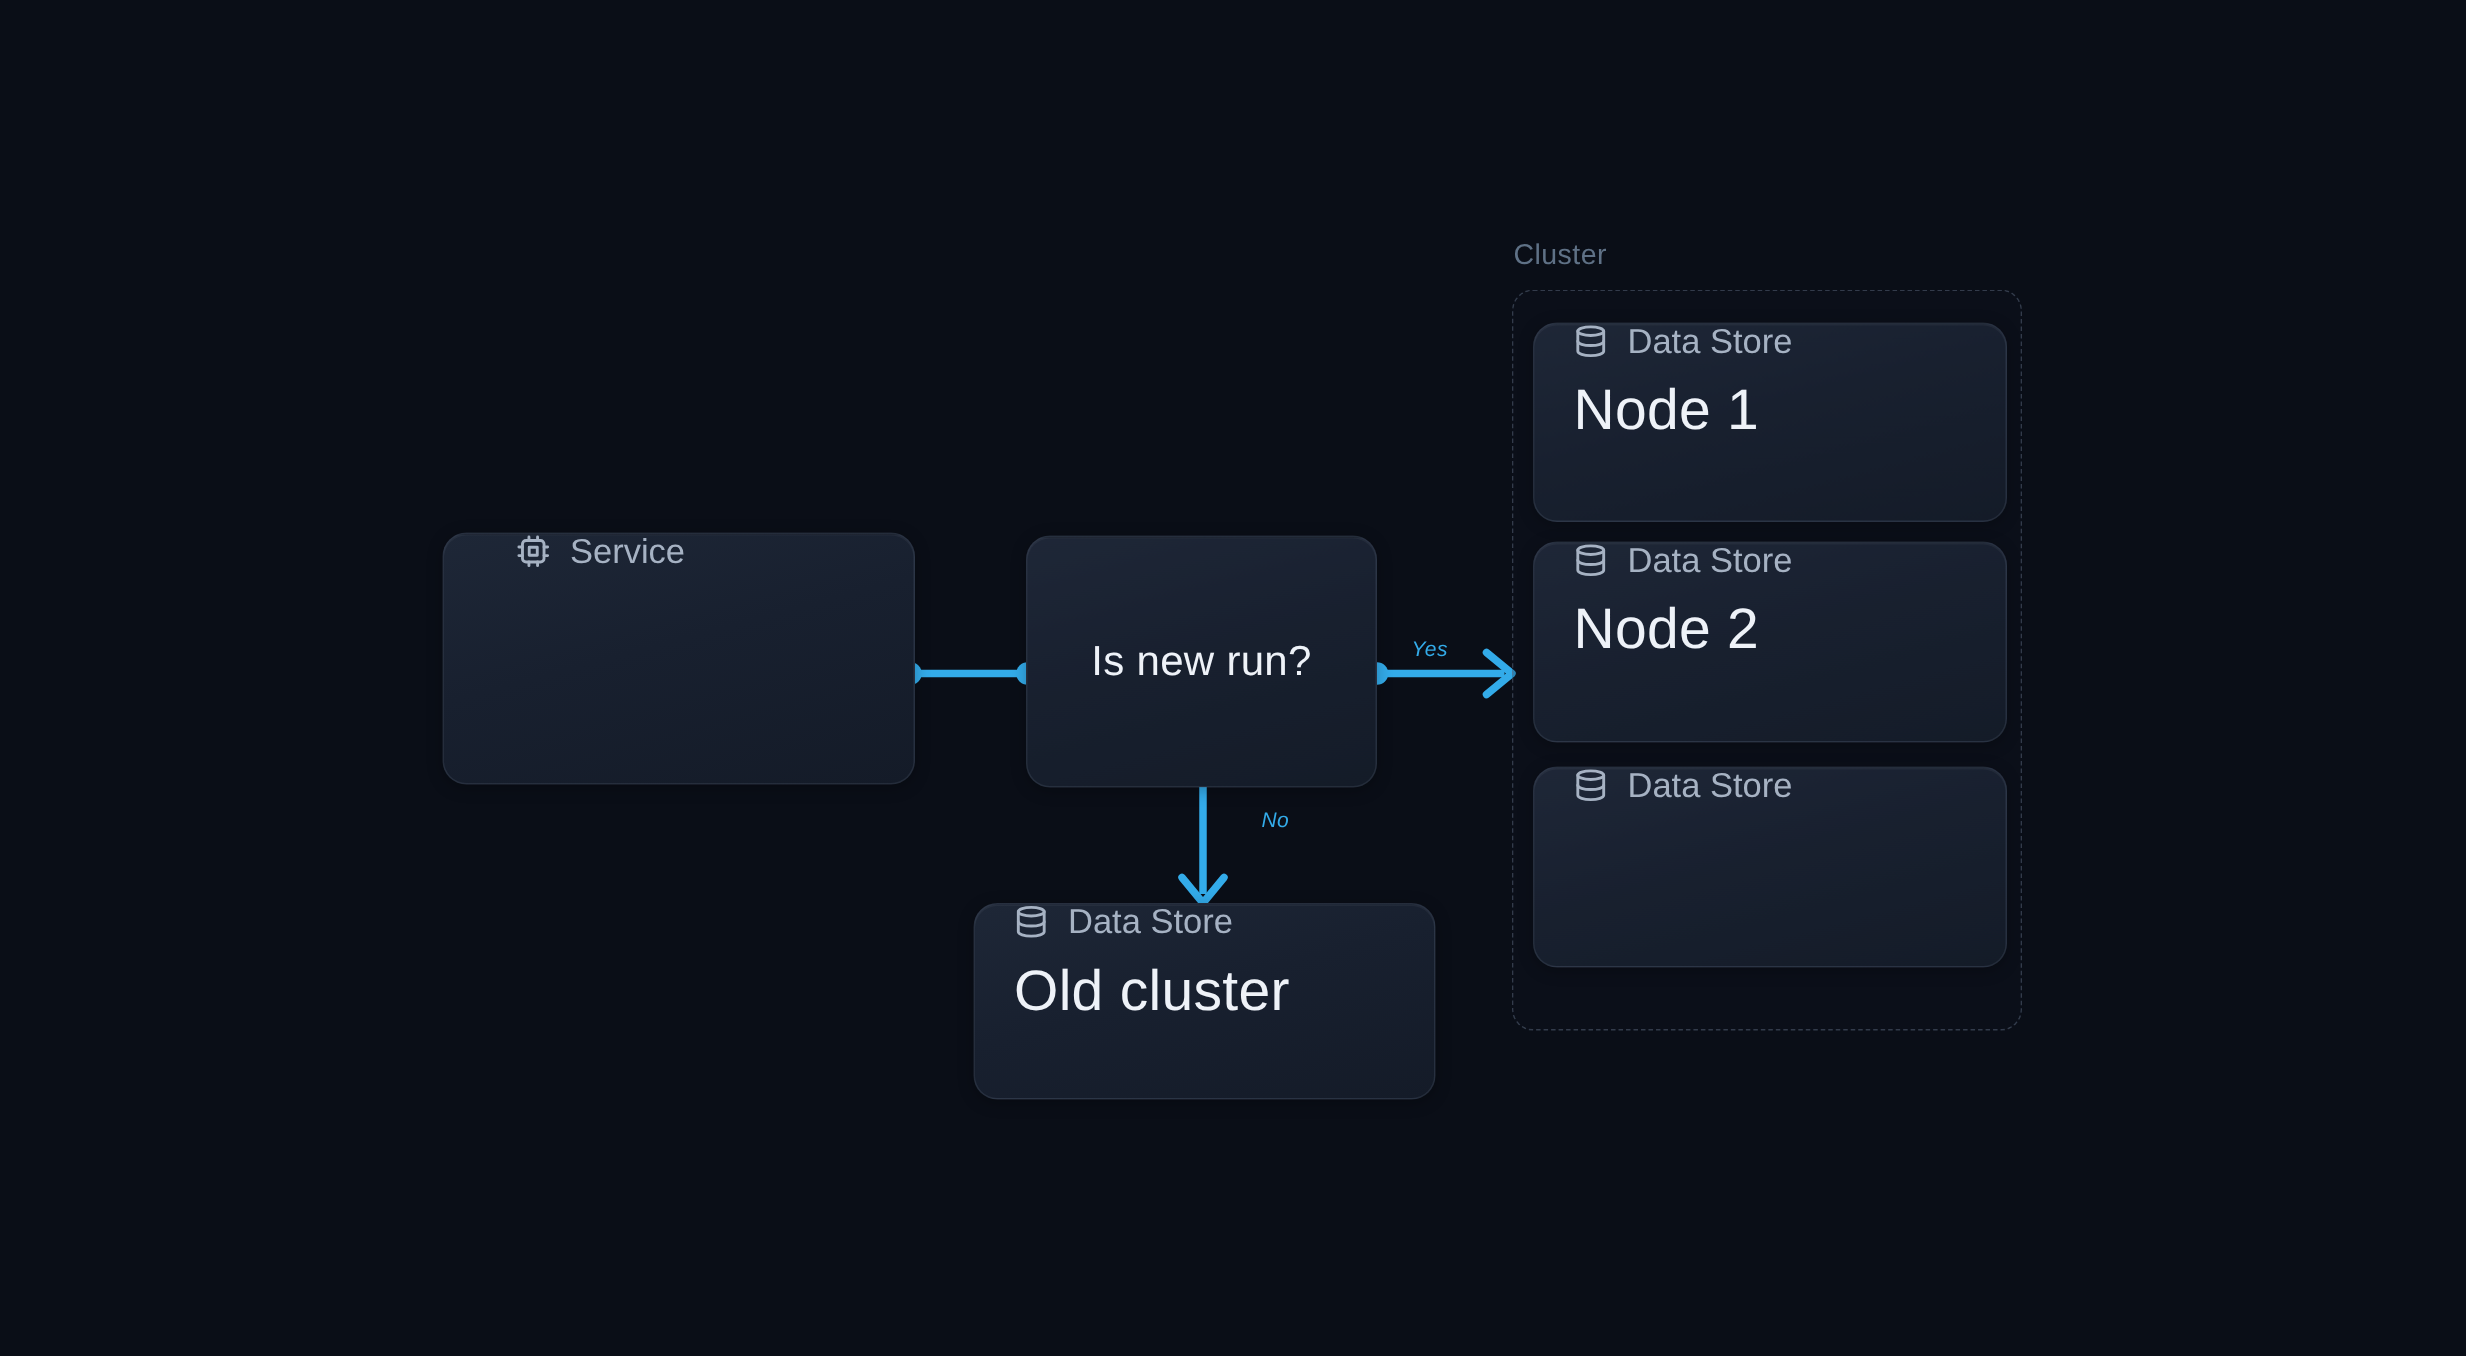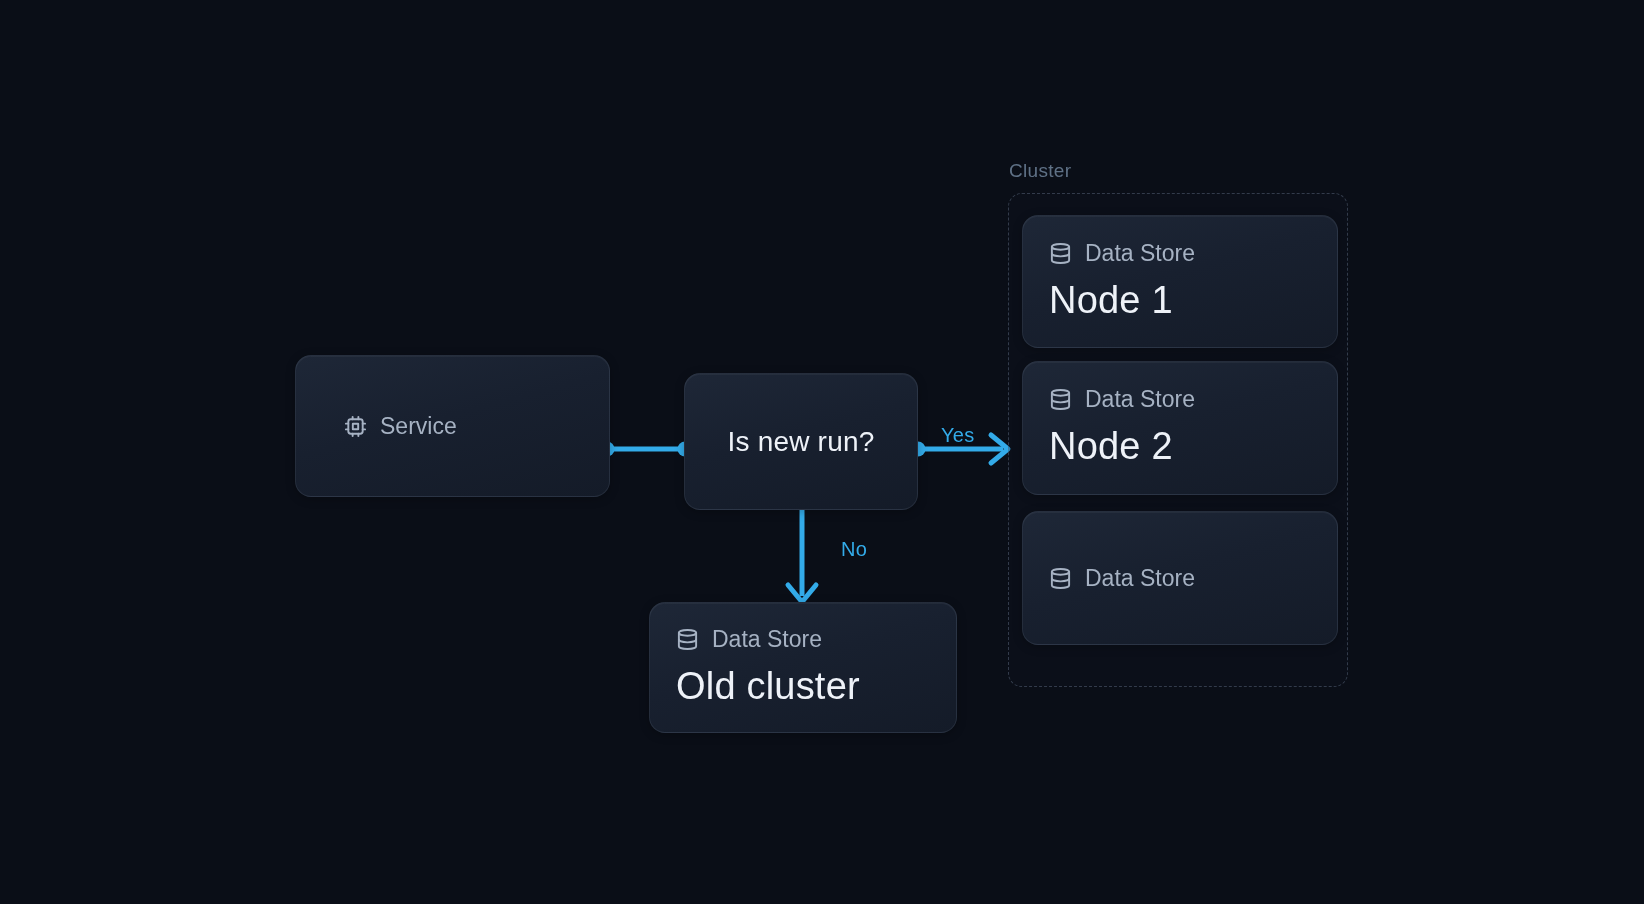--- a/index.html
+++ b/index.html
@@ -29,21 +29,21 @@
     pointer-events:none;
   }
   .edge-stroke{stroke:var(--accent);}
   .edge-fill{fill:var(--accent);}
   .card{
     position:absolute;
     border-radius:16px;
     background:linear-gradient(165deg,var(--card-top) 0%,#18202f 45%,var(--card-bottom) 100%);
     border:1px solid rgba(148,163,184,0.13);
     box-shadow:inset 0 1px 0 rgba(255,255,255,0.045), 0 2px 10px rgba(0,0,0,0.25);
-    display:flex;flex-direction:column;justify-content:center;
+    display:flex;flex-direction:column;justify-content:flex-start;
     gap:15px;
     padding:0 18px 0 26px;
   }
   .type-row{
     display:flex;align-items:center;gap:13px;
     color:var(--muted);
     font-size:23px;line-height:1;
   }
   .type-row .icon{display:flex;align-items:center;}
   .type-row .icon svg{width:23px;height:23px;display:block;}
@@ -69,26 +69,27 @@
   }
   .cluster-label{
     position:absolute;
     color:var(--cluster-label);
     font-size:19px;
     letter-spacing:0.3px;
   }
   .edge-label{
     position:absolute;
     color:var(--accent);
-    font-size:20px;
+    font-size:14px;
     letter-spacing:0.3px;
+    font-style:italic;
   }
   
-  .service-card{left:295px;top:355px;width:315px;height:142px;padding-left:48px;}
-  .decision-card{left:684px;top:357px;width:234px;height:137px;margin-top:16px;}
+  .service-card{left:295px;top:355px;width:315px;height:168px;padding-left:48px;}
+  .decision-card{left:684px;top:357px;width:234px;height:168px;}
   .old-cluster-card{left:649px;top:602px;width:308px;height:131px;}
   .cluster-box{left:1008px;top:193px;width:340px;height:494px;}
   .cluster-label{left:1009px;top:160px;}
   .cluster-node-1{left:1022px;top:215px;width:316px;height:133px;}
   .cluster-node-2{left:1022px;top:361px;width:316px;height:134px;}
   .cluster-node-3{left:1022px;top:511px;width:316px;height:134px;}
   .label-yes{left:941px;top:424px;}
   .label-no{left:841px;top:538px;}
 </style>
 </head>

